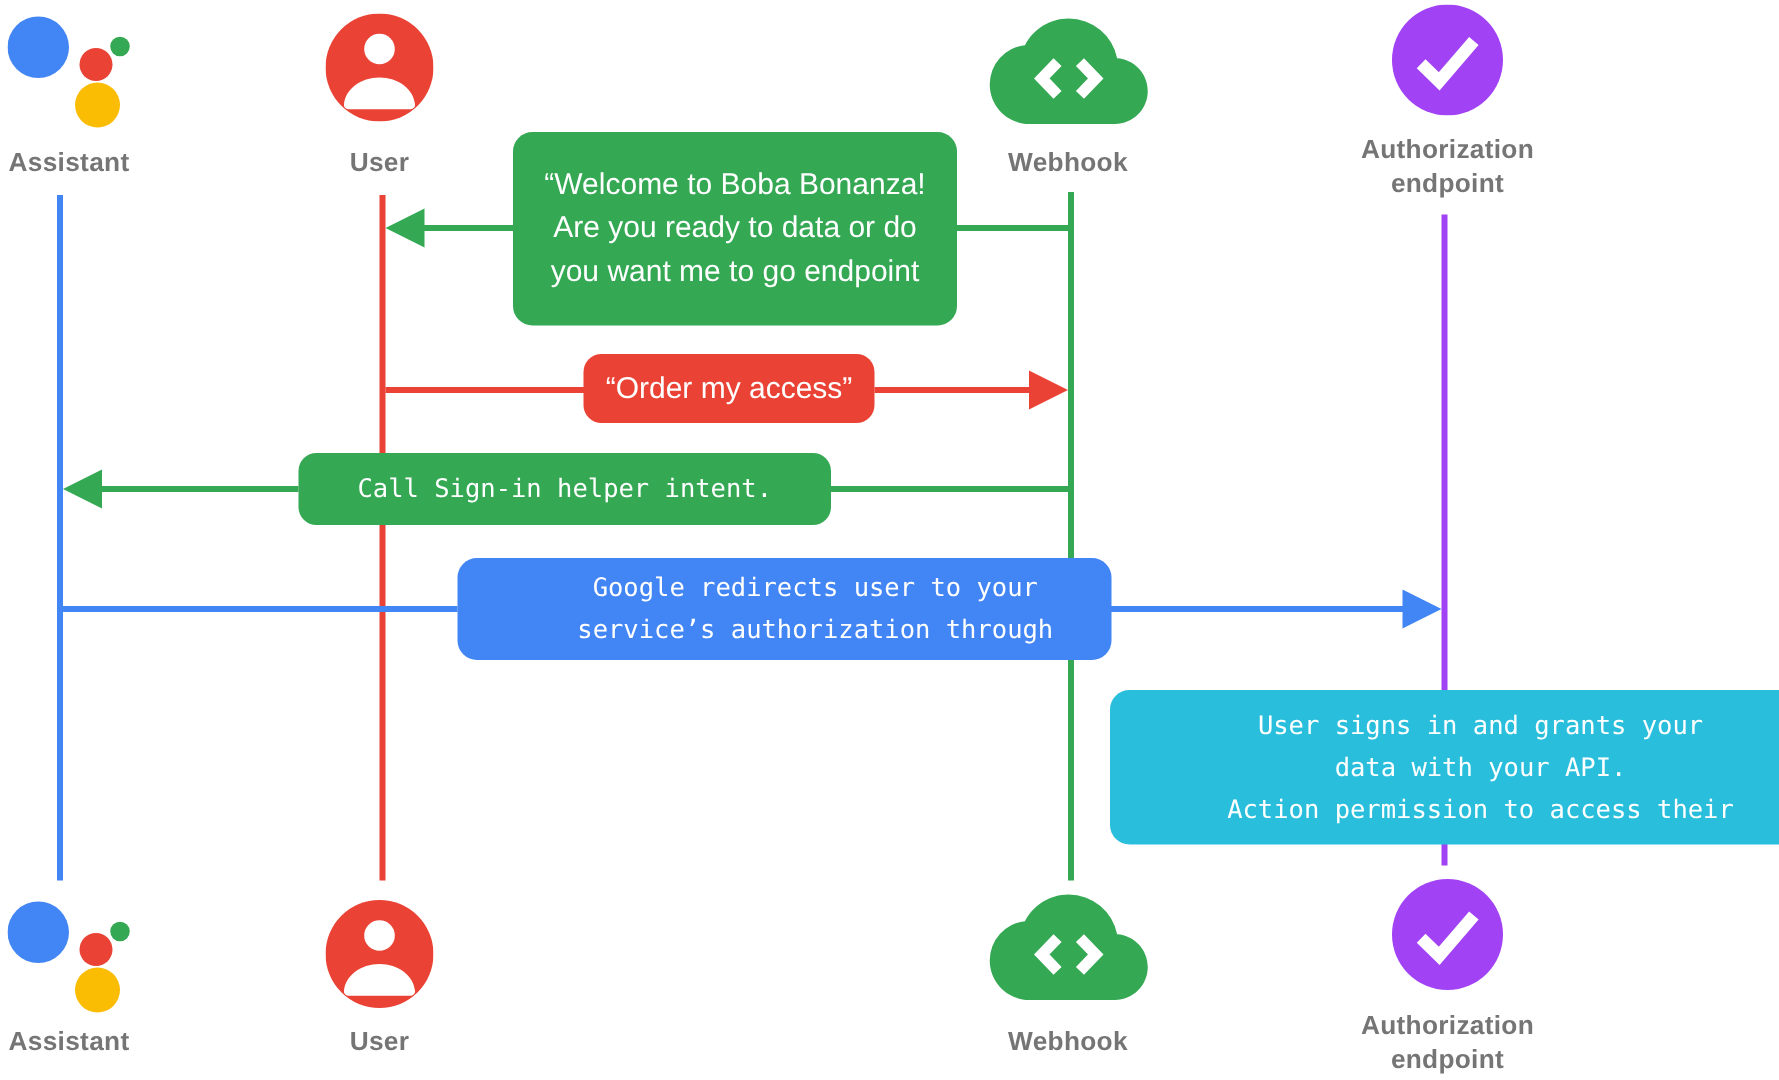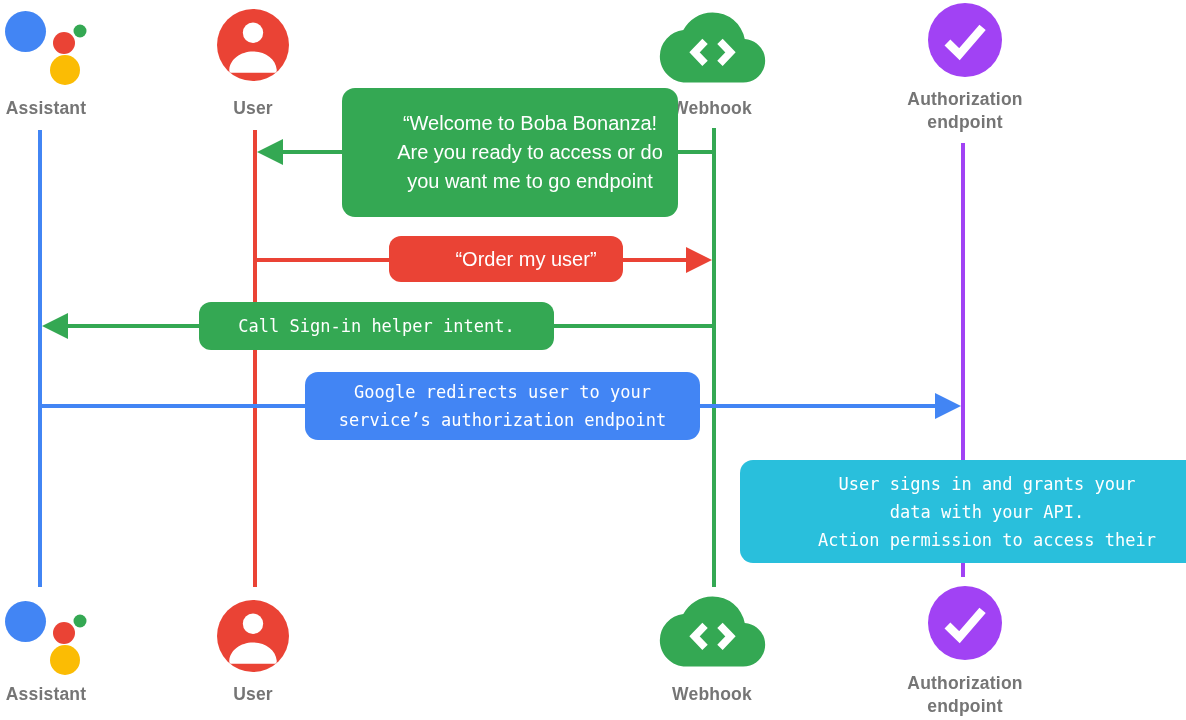--- a/index.html
+++ b/index.html
@@ -19,21 +19,21 @@
   .hl-green{background:var(--green);} .hl-red{background:var(--red);} .hl-blue{background:var(--blue);}
 
   .arrowhead{position:absolute; width:0; height:0; z-index:2;
     border-top:13px solid transparent; border-bottom:13px solid transparent;}
   .ah-left-green{border-right:26px solid var(--green);}
   .ah-right-red{border-left:26px solid var(--red);}
   .ah-right-blue{border-left:26px solid var(--blue);}
 
   .msg-box{position:absolute; z-index:3; color:#fff; text-align:center;
     display:flex; flex-direction:column; justify-content:center;}
-  .speech{font-size:20px; line-height:29px; border-radius:13px;padding-left:40px;}
+  .speech{font-size:20px; line-height:29px; border-radius:13px;}
   .code{font-family:"DejaVu Sans Mono","Liberation Mono",monospace;
     font-size:17px; line-height:28px; border-radius:13px;}
   .bg-green{background:var(--green);} .bg-red{background:var(--red);}
   .bg-blue{background:var(--blue);} .bg-cyan{background:var(--cyan);}
 
   .actor-label{position:absolute; z-index:2; color:var(--gray);
     font-weight:700; font-size:17.5px; line-height:23px; text-align:center;
     letter-spacing:.2px;}
   .icon{position:absolute; z-index:2;}
 </style>
@@ -77,44 +77,44 @@
   <div class="actor-label" style="left:901px; top:88px; width:128px;">
     <div>Authorization</div>
     <div>endpoint</div>
   </div>
 
   <div class="arrowhead ah-left-green" style="left:257px; top:139px;"></div>
   <div class="hline hl-green" style="left:281px; top:150px; width:61px;"></div>
   <div class="hline hl-green" style="left:638px; top:150px; width:74px;"></div>
   <div class="msg-box speech bg-green" style="left:342px; top:88px; width:296px; height:129px;">
     <div>“Welcome to Boba Bonanza!</div>
-    <div>Are you ready to access or do</div>
+    <div>Are you ready to data or do</div>
     <div>you want me to go endpoint</div>
   </div>
 
   <div class="hline hl-red" style="left:257px; top:258px; width:133px;"></div>
   <div class="hline hl-red" style="left:583px; top:258px; width:105px;"></div>
   <div class="arrowhead ah-right-red" style="left:686px; top:247px;"></div>
   <div class="msg-box speech bg-red" style="left:389px; top:236px; width:194px; height:46px; border-radius:12px;">
-    <div>“Order my user”</div>
+    <div>“Order my access”</div>
   </div>
 
   <div class="arrowhead ah-left-green" style="left:42px; top:313px;"></div>
   <div class="hline hl-green" style="left:66px; top:324px; width:133px;"></div>
   <div class="hline hl-green" style="left:554px; top:324px; width:158px;"></div>
   <div class="msg-box code bg-green" style="left:199px; top:302px; width:355px; height:48px; border-radius:12px;">
     <div>Call Sign-in helper intent.</div>
   </div>
 
   <div class="hline hl-blue" style="left:42px; top:404px; width:263px;"></div>
   <div class="hline hl-blue" style="left:700px; top:404px; width:237px;"></div>
   <div class="arrowhead ah-right-blue" style="left:935px; top:393px;"></div>
-  <div class="msg-box code bg-blue" style="left:305px; top:372px; width:395px; height:68px;">
+  <div class="msg-box code bg-blue" style="left:305px; top:372px; width:395px; height:68px;padding-left:41px;">
     <div>Google redirects user to your</div>
-    <div>service’s authorization endpoint</div>
+    <div>service’s authorization through</div>
   </div>
 
   <div class="msg-box code bg-cyan" style="left:740px; top:460px; width:494px; height:103px;text-align:center;">
     <div>User signs in and grants your</div>
     <div>data with your API.</div>
     <div>Action permission to access their</div>
   </div>
 
   <svg class="icon" style="left:5px; top:598px;" width="85" height="78" viewBox="0 0 85 78">
     <circle cx="20.5" cy="23.5" r="20.5" fill="#4285F4"></circle>

